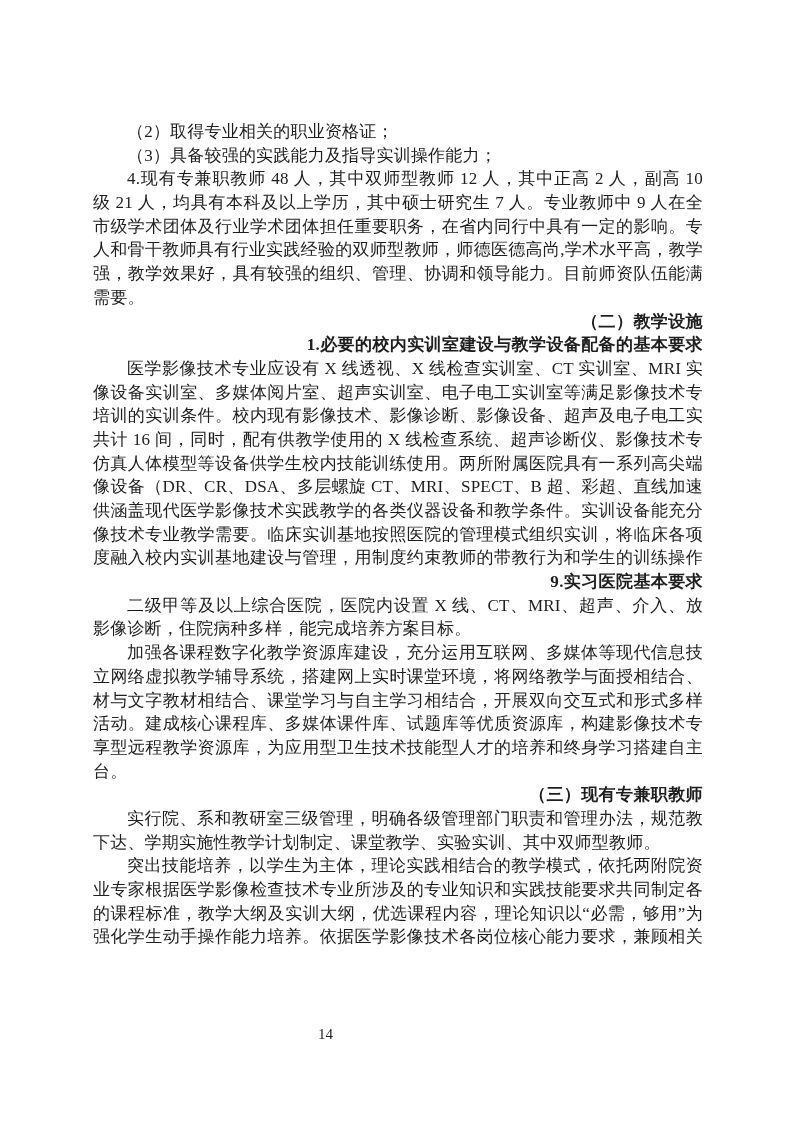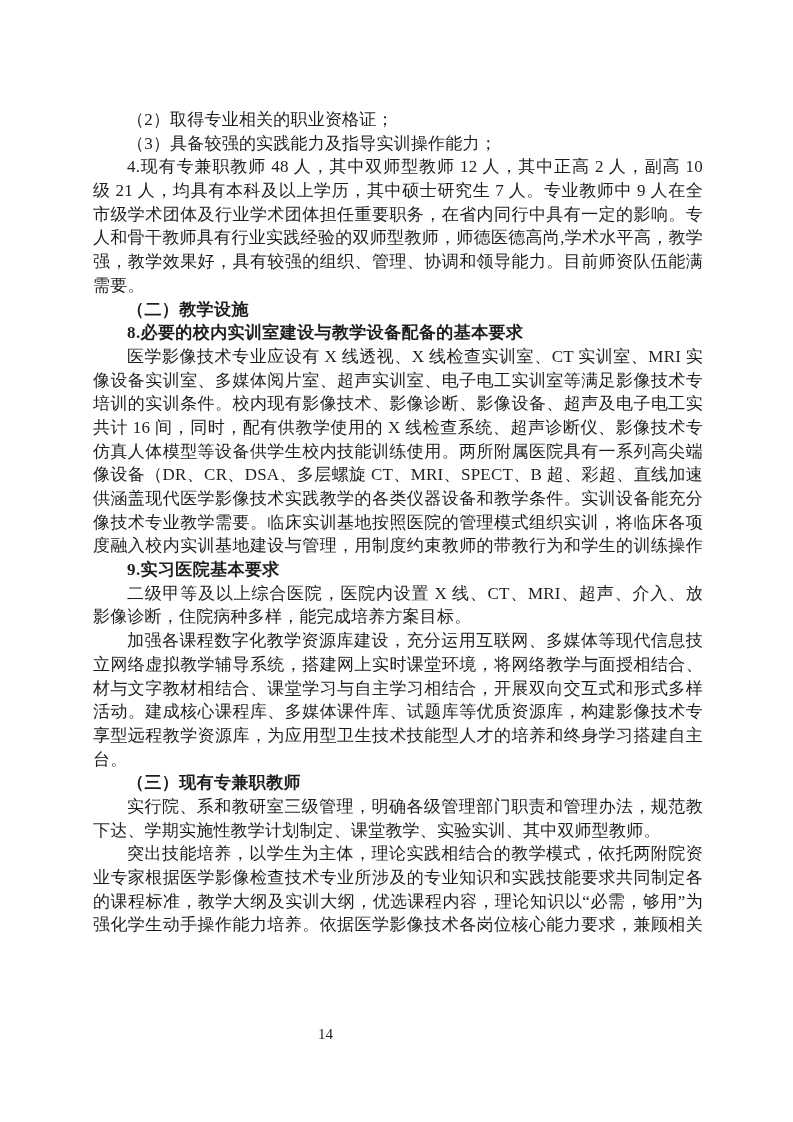--- a/index.html
+++ b/index.html
@@ -12,21 +12,21 @@
     width: 793px;
     height: 1122px;
     background: #ffffff;
     overflow: hidden;
     font-family: "Liberation Serif", "DejaVu Serif", serif;
     color: #1e1e1e;
   }
   .doc-body {
     position: absolute;
     left: 93px;
-    top: 108px;
+    top: 120px;
     width: 610px;
   }
   .ln {
     font-size: 17px;
     line-height: 23.7px;
     height: 23.7px;
     white-space: nowrap;
     letter-spacing: 0.2px;
   }
   .ln.fill {
@@ -34,20 +34,21 @@
     text-align: justify;
     text-align-last: justify;
     overflow: hidden;
   }
   .ln.indent {
     text-indent: 34px;
   }
   .ln.bold {
     font-weight: bold;
     letter-spacing: 0.4px;
+    text-align: right;
   }
   .page-number {
     position: absolute;
     top: 1026px;
     left: 0;
     width: 651px;
     text-align: center;
     font-size: 15px;
     color: #1e1e1e;
   }
@@ -59,21 +60,21 @@
   <div class="doc-body">
     <div class="ln indent">（2）取得专业相关的职业资格证；</div>
     <div class="ln indent">（3）具备较强的实践能力及指导实训操作能力；</div>
     <div class="ln indent fill">4.现有专兼职教师 48 人，其中双师型教师 12 人，其中正高 2 人，副高 10 人、中</div>
     <div class="ln fill">级 21 人，均具有本科及以上学历，其中硕士研究生 7 人。专业教师中 9 人在全国、省、</div>
     <div class="ln fill">市级学术团体及行业学术团体担任重要职务，在省内同行中具有一定的影响。专业带头</div>
     <div class="ln fill">人和骨干教师具有行业实践经验的双师型教师，师德医德高尚,学术水平高，教学能力</div>
     <div class="ln fill">强，教学效果好，具有较强的组织、管理、协调和领导能力。目前师资队伍能满足教学</div>
     <div class="ln">需要。</div>
     <div class="ln indent bold">（二）教学设施</div>
-    <div class="ln indent bold">8.必要的校内实训室建设与教学设备配备的基本要求</div>
+    <div class="ln indent bold">1.必要的校内实训室建设与教学设备配备的基本要求</div>
     <div class="ln indent fill">医学影像技术专业应设有 X 线透视、X 线检查实训室、CT 实训室、MRI 实训室、影</div>
     <div class="ln fill">像设备实训室、多媒体阅片室、超声实训室、电子电工实训室等满足影像技术专业技能</div>
     <div class="ln fill">培训的实训条件。校内现有影像技术、影像诊断、影像设备、超声及电子电工实训室等</div>
     <div class="ln fill">共计 16 间，同时，配有供教学使用的 X 线检查系统、超声诊断仪、影像技术专用全身</div>
     <div class="ln fill">仿真人体模型等设备供学生校内技能训练使用。两所附属医院具有一系列高尖端医学影</div>
     <div class="ln fill">像设备（DR、CR、DSA、多层螺旋 CT、MRI、SPECT、B 超、彩超、直线加速器等），提</div>
     <div class="ln fill">供涵盖现代医学影像技术实践教学的各类仪器设备和教学条件。实训设备能充分满足影</div>
     <div class="ln fill">像技术专业教学需要。临床实训基地按照医院的管理模式组织实训，将临床各项规章制</div>
     <div class="ln fill">度融入校内实训基地建设与管理，用制度约束教师的带教行为和学生的训练操作行为，</div>
     <div class="ln indent bold">9.实习医院基本要求</div>

